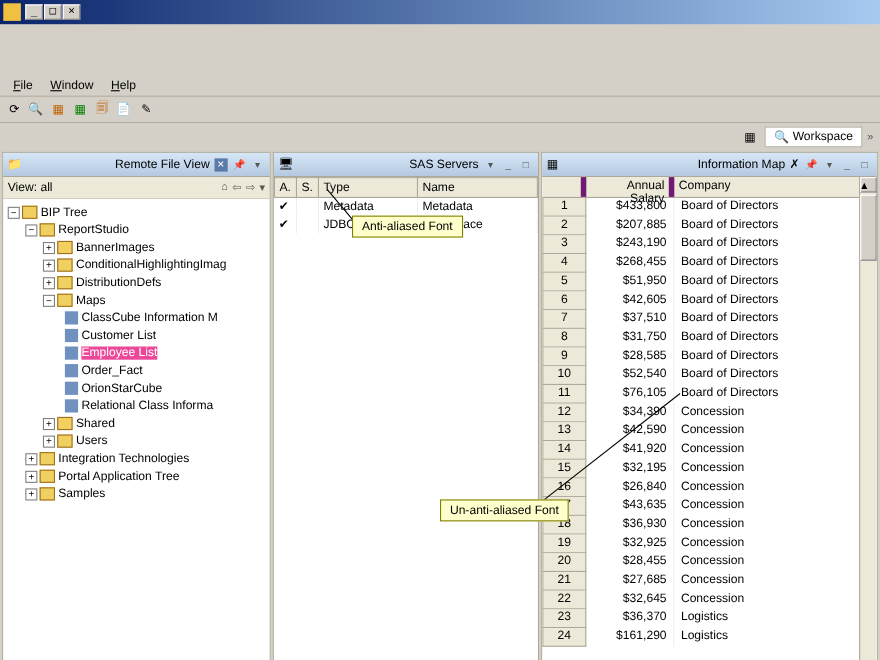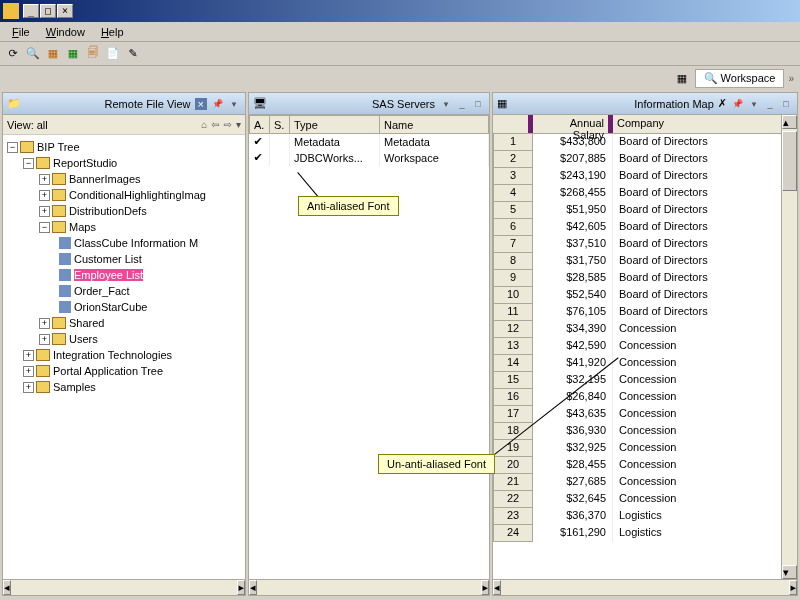--- a/index.html
+++ b/index.html
@@ -2,21 +2,21 @@
 <html><head>
 <meta charset="utf-8">
 <style>
 * { box-sizing: border-box; margin: 0; padding: 0; font-family: Tahoma, sans-serif; font-size: 11px; }
 body { background: #d4d0c8; width: 800px; height: 600px; overflow: hidden; position: relative; }
 .titlebar { height: 22px; background: linear-gradient(to right, #0a246a, #a6caf0); color: white; display: flex; align-items: center; padding: 0 3px; }
 .titlebar .icon { width: 16px; height: 16px; background: #f0c040; margin-right: 4px; display: inline-block; }
 .titlebar .title { flex: 1; font-weight: bold; font-size: 12px; }
 .winbtns { display: flex; gap: 1px; }
 .winbtn { width: 16px; height: 14px; background: #d4d0c8; border: 1px solid #808080; border-top-color: #fff; border-left-color: #fff; text-align: center; line-height: 12px; font-family: monospace; font-size: 10px; color: black; cursor: pointer; }
-.menubar { height: 20px; background: #d4d0c8; display: flex; align-items: center; padding: 0 4px; border-bottom: 1px solid #aca899; }
+.menubar { height: 20px; background: #d4d0c8; display: flex; align-items: center; padding: 0 4px; border-bottom: 1px solid #aca899; margin-top: 46px; }
 .menubar span { padding: 2px 8px; cursor: pointer; }
 .menubar span u { text-decoration: underline; }
 .toolbar { height: 24px; background: #d4d0c8; display: flex; align-items: center; padding: 0 4px; gap: 2px; border-bottom: 1px solid #aca899; }
 .tbtn { width: 18px; height: 18px; display: flex; align-items: center; justify-content: center; cursor: pointer; }
 .tabrow { height: 24px; display: flex; justify-content: flex-end; align-items: center; padding: 0 6px; gap: 4px; background: #d4d0c8; }
 .tab-r { border: 1px solid #aca899; background: #fff; padding: 2px 8px; display: flex; align-items: center; gap: 3px; cursor: pointer; }
 .content { display: flex; height: 508px; padding: 2px; gap: 2px; }
 .panel { border: 1px solid #aca899; background: #ece9d8; display: flex; flex-direction: column; }
 .phead { height: 22px; background: linear-gradient(to bottom, #d6e7f7, #b4c8e0); border-bottom: 1px solid #aca899; display: flex; align-items: center; padding: 0 4px; gap: 4px; }
 .phead .title { flex: 1; font-size: 11px; text-align: right; }
@@ -32,21 +32,21 @@
 .selected { background: #ec4899; color: white; }
 .tbl { width: 100%; border-collapse: collapse; }
 .tbl th { background: #ece9d8; border: 1px solid #aca899; padding: 2px 4px; text-align: left; font-weight: normal; height: 18px; }
 .tbl td { border-right: 1px solid #eee; padding: 1px 4px; height: 16px; }
 .dhead { display: flex; background: #ece9d8; border-bottom: 1px solid #aca899; }
 .dhead > div { border-right: 5px solid #701a75; padding: 2px 4px; height: 18px; }
 .drow { display: flex; height: 17px; }
 .drow .rnum { width: 40px; background: #ece9d8; border: 1px solid #aca899; border-top: none; text-align: center; padding: 1px; }
 .drow .sal { width: 80px; text-align: right; padding: 1px 6px; border-right: 1px solid #eee; }
 .drow .comp { flex: 1; padding: 1px 6px; }
-.callout { position: absolute; background: #ffffcc; border: 1px solid #808000; padding: 3px 8px; font-size: 11px; z-index: 10; }
+.callout { position: absolute; background: #ffffcc; border: 1px solid #808000; padding: 3px 8px; font-size: 11px; z-index: 10; margin-left: 22px; }
 .line { position: absolute; border-top: 1px solid black; transform-origin: 0 0; z-index: 9; }
 .scroll-stub { position: absolute; right: 0; top: 0; bottom: 16px; width: 16px; background: #ece9d8; border-left: 1px solid #aca899; }
 .scroll-stub-h { position: absolute; left: 0; right: 0; bottom: 0; height: 16px; background: #ece9d8; border-top: 1px solid #aca899; }
 .sthumb { background: #d4d0c8; border: 1px solid #808080; border-top-color: #fff; border-left-color: #fff; }
 .chev { font-size: 10px; color: #555; cursor: pointer; }
 </style>
 </head>
 <body>
 
 <div class="titlebar">
@@ -148,20 +148,24 @@
             <span class="cube-ico"></span>
             <span class="selected">Employee List</span>
           </div>
         <div class="tree-item" style="padding-left:52px">
             <span class="cube-ico"></span>
             <span>Order_Fact</span>
           </div>
         <div class="tree-item" style="padding-left:52px">
             <span class="cube-ico"></span>
             <span>OrionStarCube</span>
+          </div>
+        <div class="tree-item" style="padding-left:52px">
+            <span class="cube-ico"></span>
+            <span>Relational Class Informa</span>
           </div>
         <div class="tree-item" style="padding-left:32px">
             <span class="exp">+</span>
             <span class="folder-ico"></span>
             <span>Shared</span>
           </div>
         <div class="tree-item" style="padding-left:32px">
             <span class="exp">+</span>
             <span class="folder-ico"></span>
             <span>Users</span>

